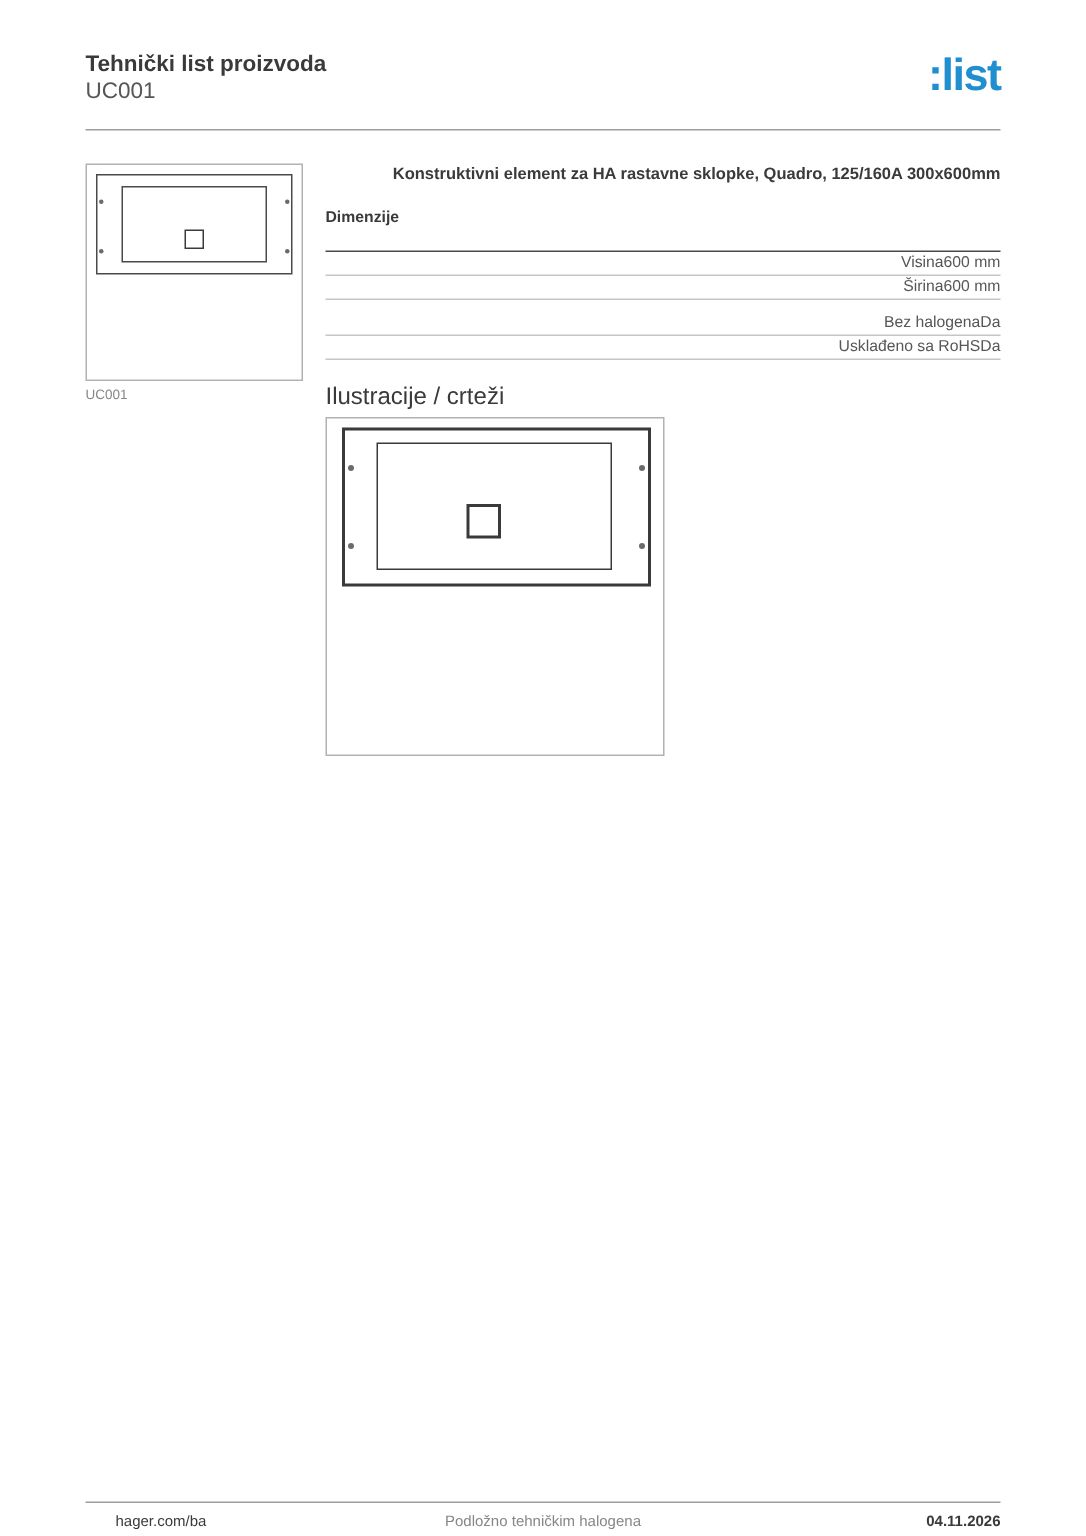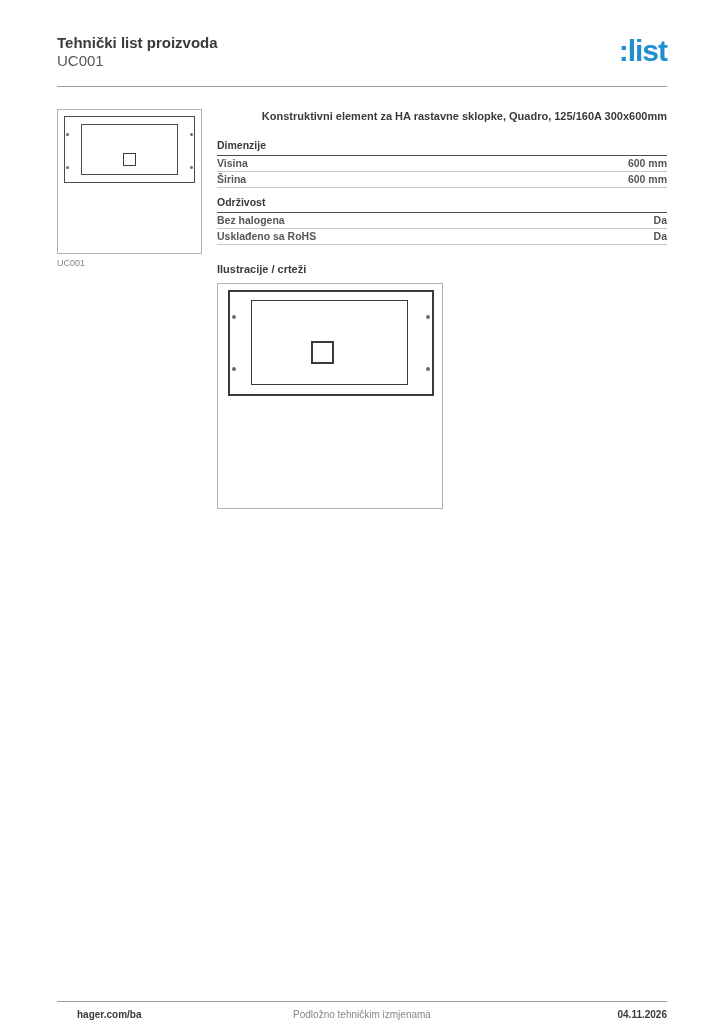--- a/index.html
+++ b/index.html
@@ -54,28 +54,28 @@
   .description {
     font-size:11px; font-weight:bold; color:#3a3a39; line-height:14px;
     white-space:nowrap;
     text-align:right;
   }
   .tech-heading { margin-top:22px; font-size:11px; font-weight:bold; color:#3a3a39; line-height:13px; }
   .group { margin-top:8px; }
   .group-first { margin-top:16px; }
   .group-title {
     font-size:10.5px; font-weight:bold; color:#3a3a39;
-    padding-bottom:4px; border-bottom:1px solid #4a4a49; line-height:12px;
+    padding-bottom:16px; border-bottom:1px solid #4a4a49; line-height:12px;
   }
   .row {
-    display:flex; justify-content:space-between;
+    display:flex; justify-content:flex-end;
     font-size:10.5px; color:#575756; line-height:11px;
-    padding:2px 0 2px 0; border-bottom:1px solid #c6c6c6;font-weight:bold;
+    padding:2px 0 2px 0; border-bottom:1px solid #c6c6c6;
   }
-  .ill-heading { margin-top:18px; font-size:11px; font-weight:bold; color:#3a3a39; line-height:13px; }
+  .ill-heading { margin-top:18px; font-size:16px; font-weight:normal; color:#3a3a39; line-height:13px; }
 
   
   .illustration-box {
     margin-top:7px; position:relative;
     width:226px; height:226px;
     border:1px solid #b2b2b2; box-sizing:border-box;
     background:#ffffff;
   }
   .i-outer {
     position:absolute; left:10px; top:6px; width:206px; height:106px;
@@ -95,21 +95,21 @@
   .i-dot3 { right:2px; top:23px; }
   .i-dot4 { right:2px; top:75px; }
 
   
   .footer-rule { position:absolute; left:57px; right:57px; top:985px; border-top:1px solid #9d9d9c; }
   .footer {
     position:absolute; left:57px; right:57px; top:993px;
     display:flex; justify-content:space-between; align-items:baseline;
     font-size:10px;
   }
-  .footer-left { font-weight:bold; color:#3a3a39;padding-left:20px; }
+  .footer-left { font-weight:normal; color:#3a3a39;padding-left:20px; }
   .footer-center {
     position:absolute; left:50%; transform:translateX(-50%);
     color:#878787;
   }
   .footer-right { font-weight:bold; color:#3a3a39; }
 </style>
 </head>
 <body>
 
 <div class="page">
@@ -144,21 +144,20 @@
         <span>600 mm</span>
       </div>
       <div class="row">
         <span>Širina</span>
         <span>600 mm</span>
       </div>
     </div>
 
 
     <div class="group">
-      <div class="group-title">Održivost</div>
       <div class="row">
         <span>Bez halogena</span>
         <span>Da</span>
       </div>
       <div class="row">
         <span>Usklađeno sa RoHS</span>
         <span>Da</span>
       </div>
     </div>
 
@@ -173,17 +172,17 @@
         <div class="i-inner">
           <div class="i-square"></div>
         </div>
       </div>
     </div>
   </div>
 
   <div class="footer-rule"></div>
   <div class="footer">
     <span class="footer-left">hager.com/ba</span>
-    <span class="footer-center">Podložno tehničkim izmjenama</span>
+    <span class="footer-center">Podložno tehničkim halogena</span>
     <span class="footer-right">04.11.2026</span>
   </div>
 
 </div>
 
 </body></html>

